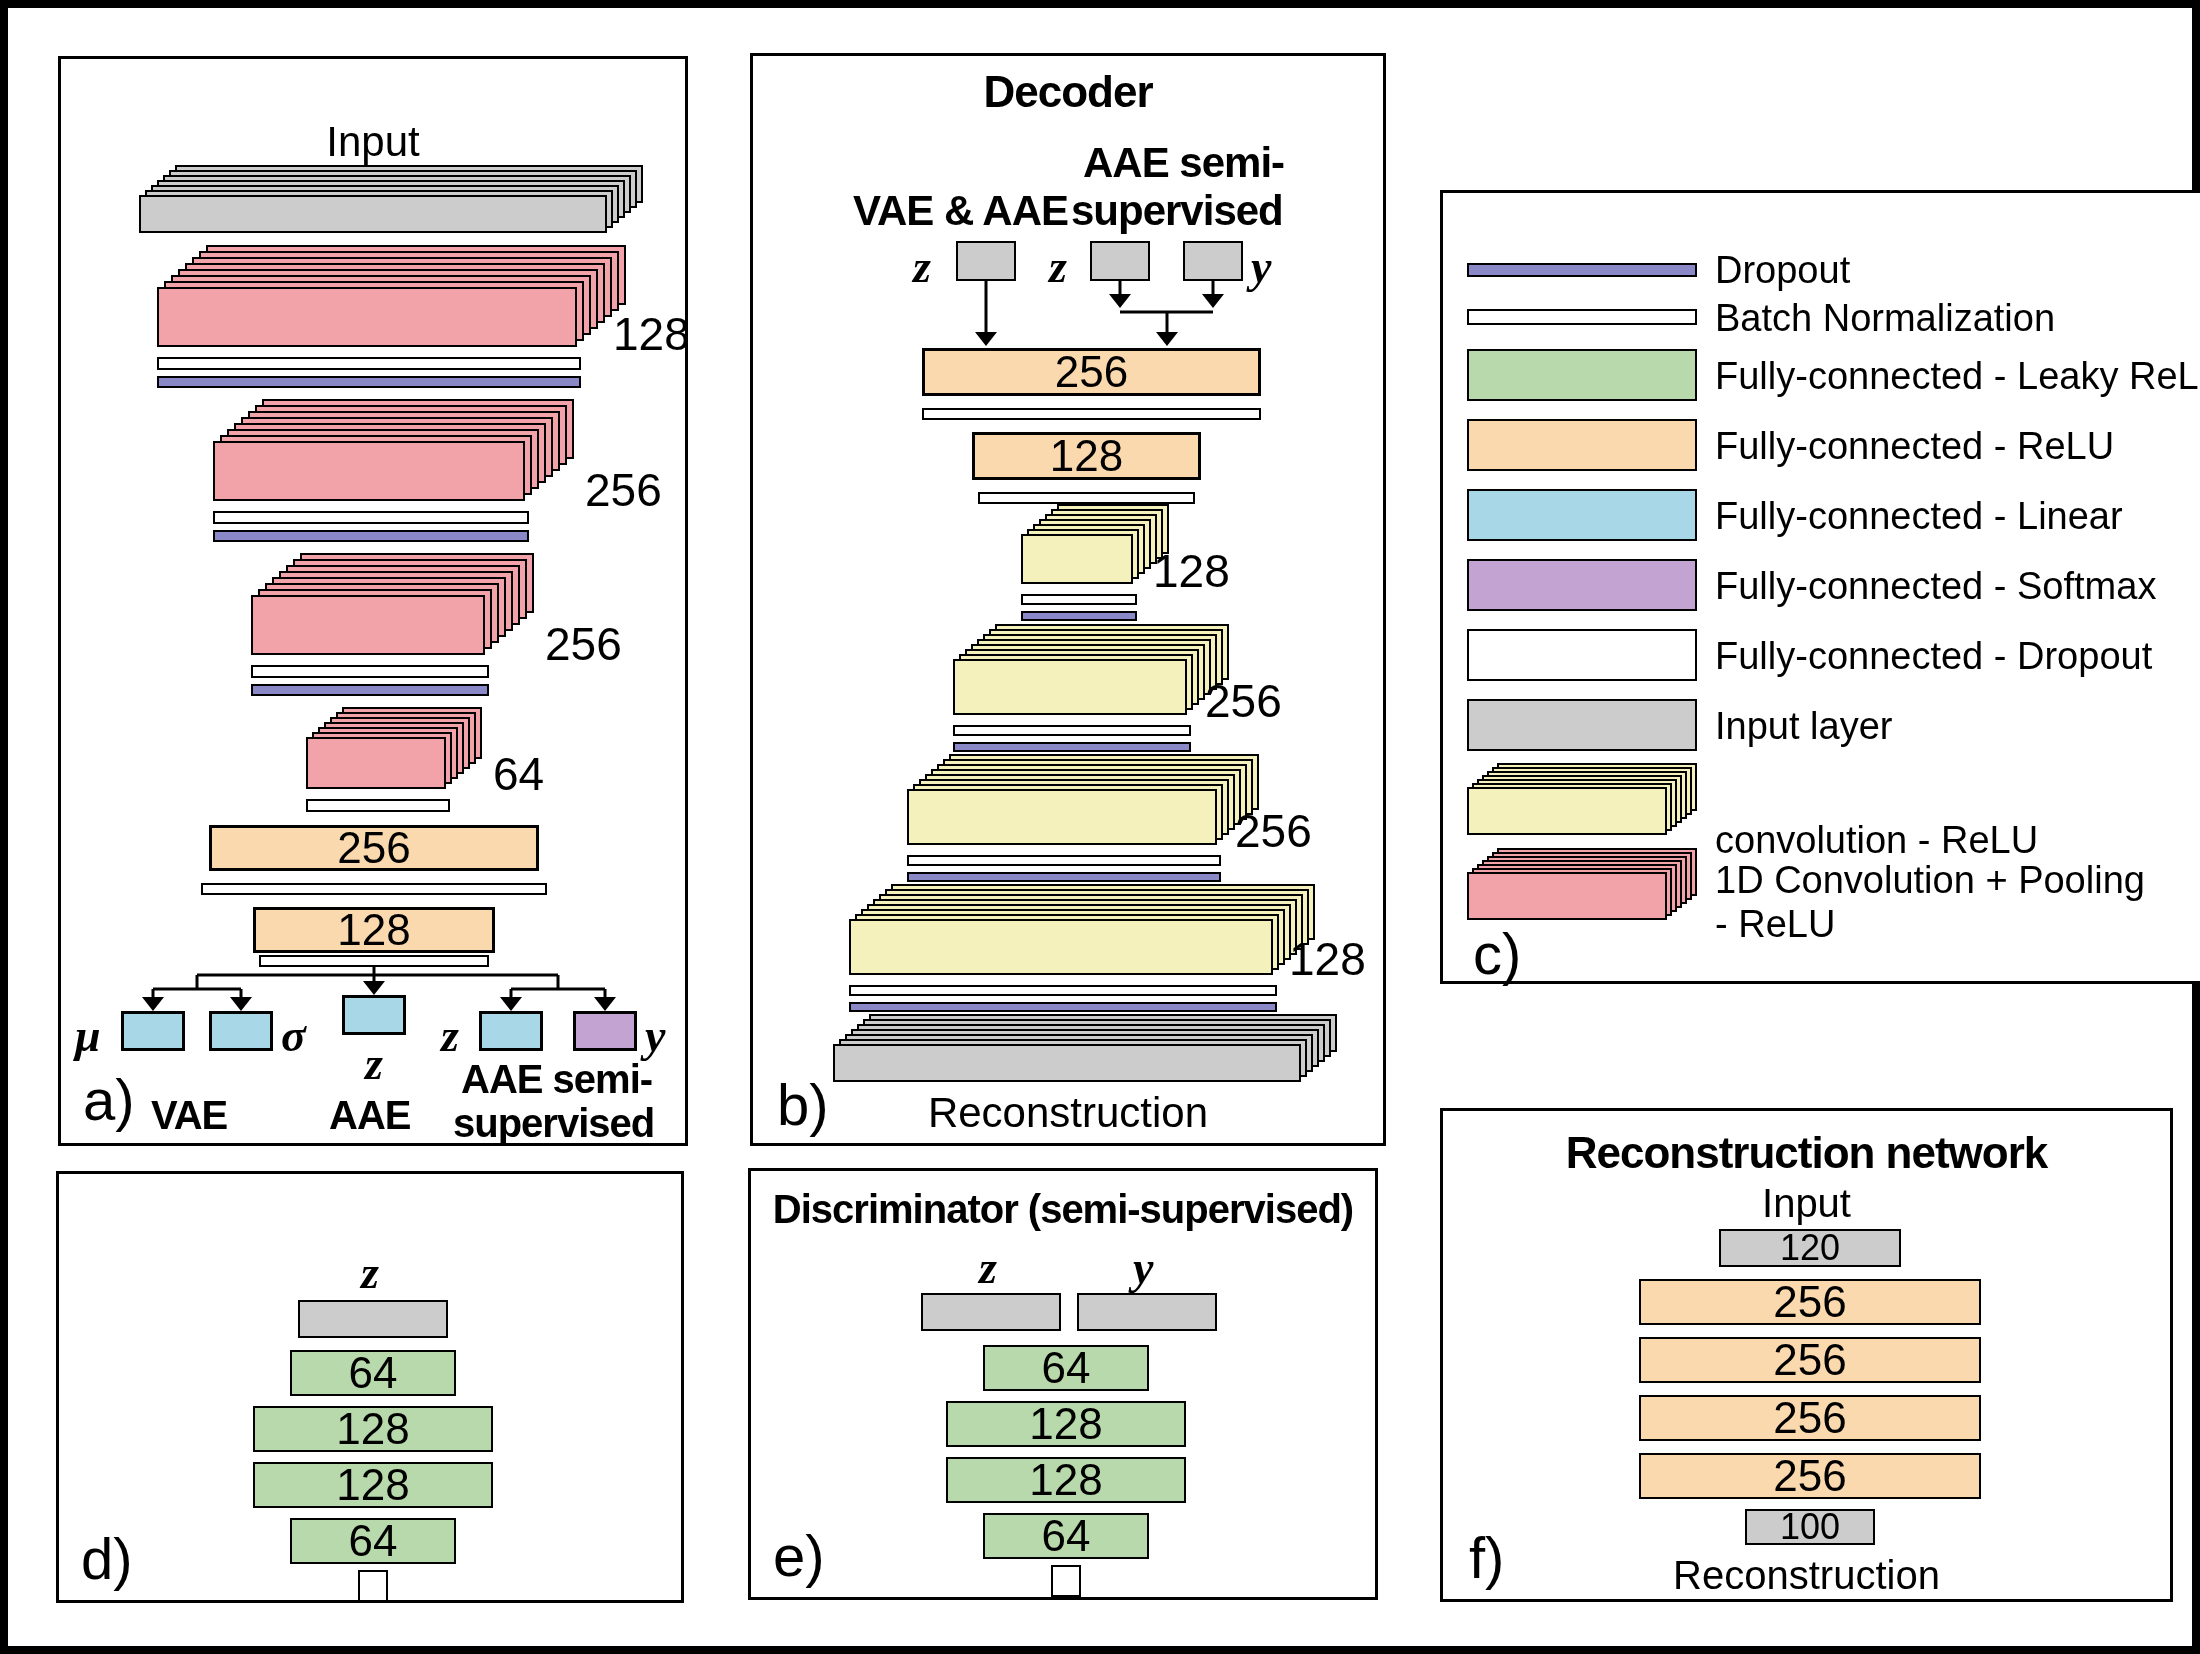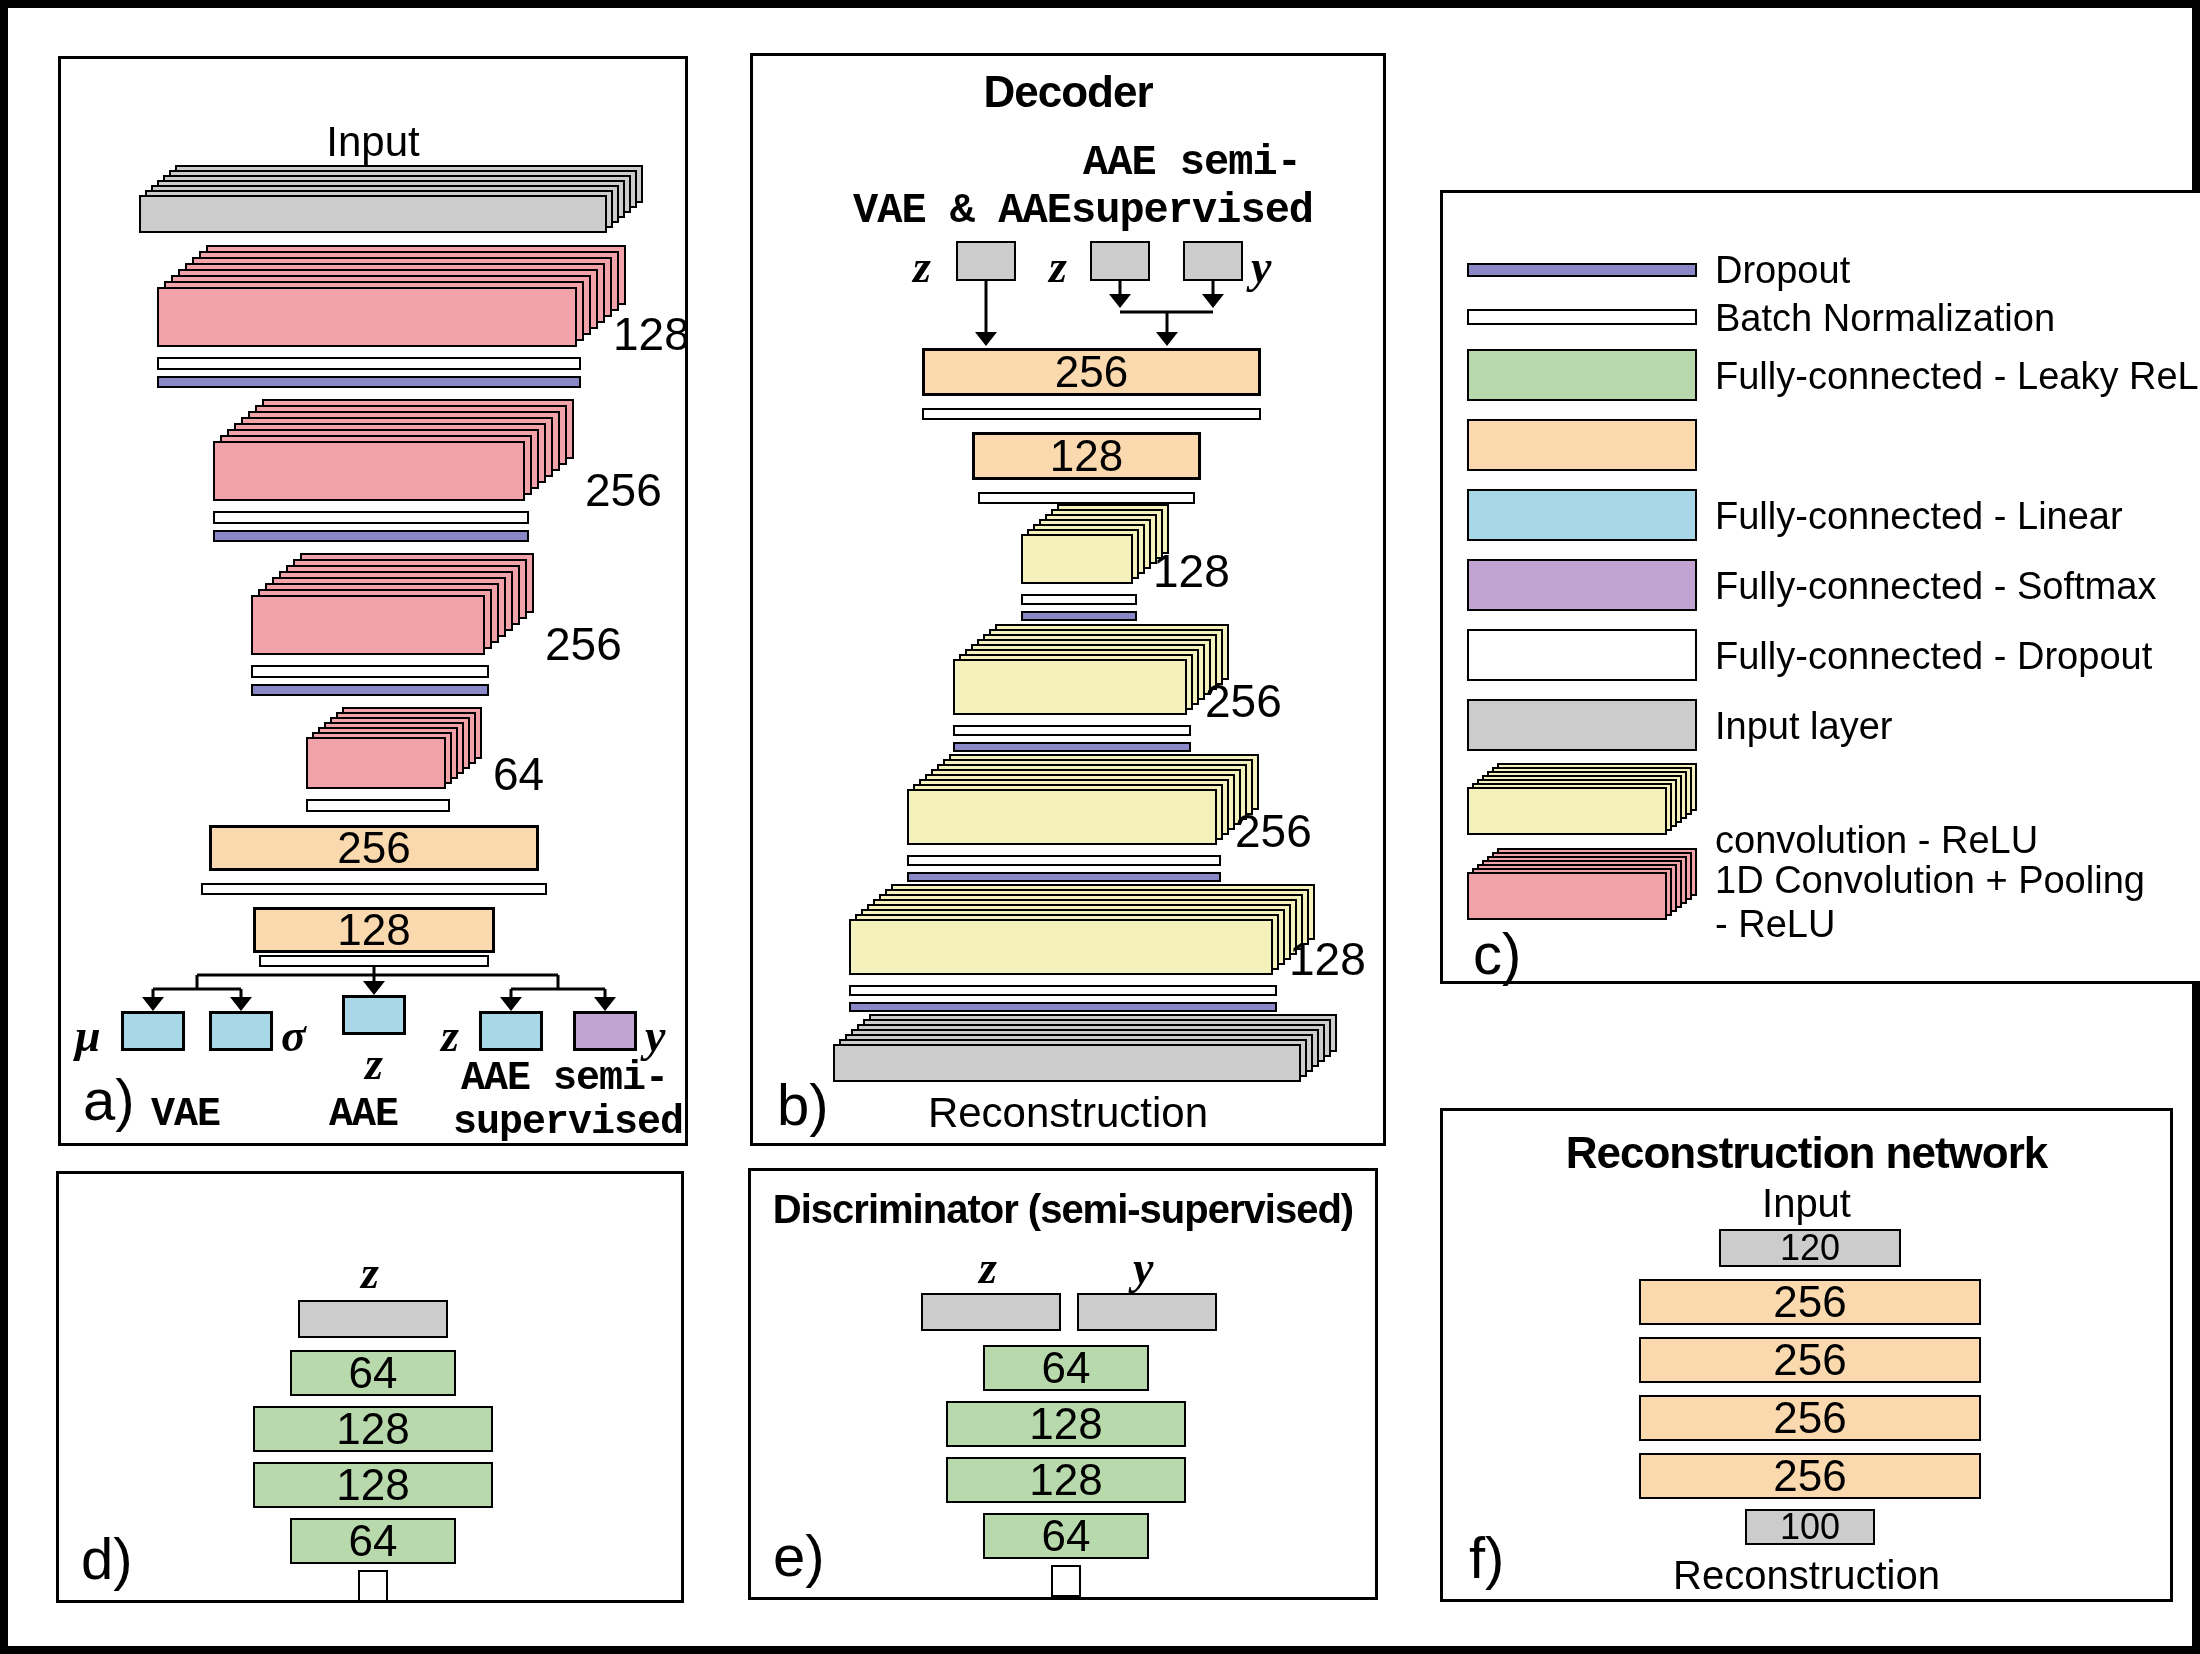--- a/index.html
+++ b/index.html
@@ -9,21 +9,21 @@
     font-family:"Liberation Sans",sans-serif;color:#000;
   }
   .panel{position:absolute;border:3px solid #000;background:#fff;box-sizing:border-box;}
   .abs{position:absolute;line-height:1;}
   .ctr{left:0;right:0;text-align:center;}
   .title{font-weight:bold;font-size:44px;letter-spacing:-1px;}
   .plain{font-size:42px;}
   .num{font-size:46px;white-space:nowrap;}
   .math{font-family:"Liberation Serif",serif;font-style:italic;font-weight:bold;font-size:46px;}
   .letter{font-size:58px;}
-  .grouplab{font-weight:bold;font-size:40px;white-space:nowrap;letter-spacing:-1px;font-family:Liberation Mono, monospace;}
+  .grouplab{font-weight:bold;font-size:40px;white-space:nowrap;letter-spacing:-1px;}
   .box{position:absolute;border:3px solid #000;box-sizing:border-box;display:flex;
        align-items:center;justify-content:center;font-size:44px;line-height:1;}
   .smallnum{font-size:36px;}
   .bar{position:absolute;border:2px solid #000;box-sizing:border-box;background:#fff;}
   .bar.dropout{background:var(--dropout);}
   .fc-relu{background:var(--orange);}
   .fc-leaky{background:var(--green);}
   .fc-linear{background:var(--blue);}
   .fc-softmax{background:var(--softmax);}
   .inp{background:var(--gray);}
@@ -266,20 +266,21 @@
     <div class="bar dropout" style="left:24px;top:70px;width:230px;height:14px"></div>
     <div class="abs legend-label" style="left:272px;top:58px">Dropout</div>
 
     <div class="bar" style="left:24px;top:116px;width:230px;height:16px"></div>
     <div class="abs legend-label" style="left:272px;top:106px">Batch Normalization</div>
 
     <div class="box fc-leaky" style="left:24px;top:156px;width:230px;height:52px;border-width:2px"></div>
     <div class="abs legend-label" style="left:272px;top:164px">Fully-connected  - Leaky ReLU</div>
 
     <div class="box fc-relu" style="left:24px;top:226px;width:230px;height:52px;border-width:2px"></div>
+    <div class="abs legend-label" style="left:272px;top:234px">Fully-connected  - ReLU</div>
 
     <div class="box fc-linear" style="left:24px;top:296px;width:230px;height:52px;border-width:2px"></div>
     <div class="abs legend-label" style="left:272px;top:304px">Fully-connected  - Linear</div>
 
     <div class="box fc-softmax" style="left:24px;top:366px;width:230px;height:52px;border-width:2px"></div>
     <div class="abs legend-label" style="left:272px;top:374px">Fully-connected  - Softmax</div>
 
     <div class="box sigmoid" style="left:24px;top:436px;width:230px;height:52px;border-width:2px"></div>
     <div class="abs legend-label" style="left:272px;top:444px">Fully-connected - Dropout</div>
 

